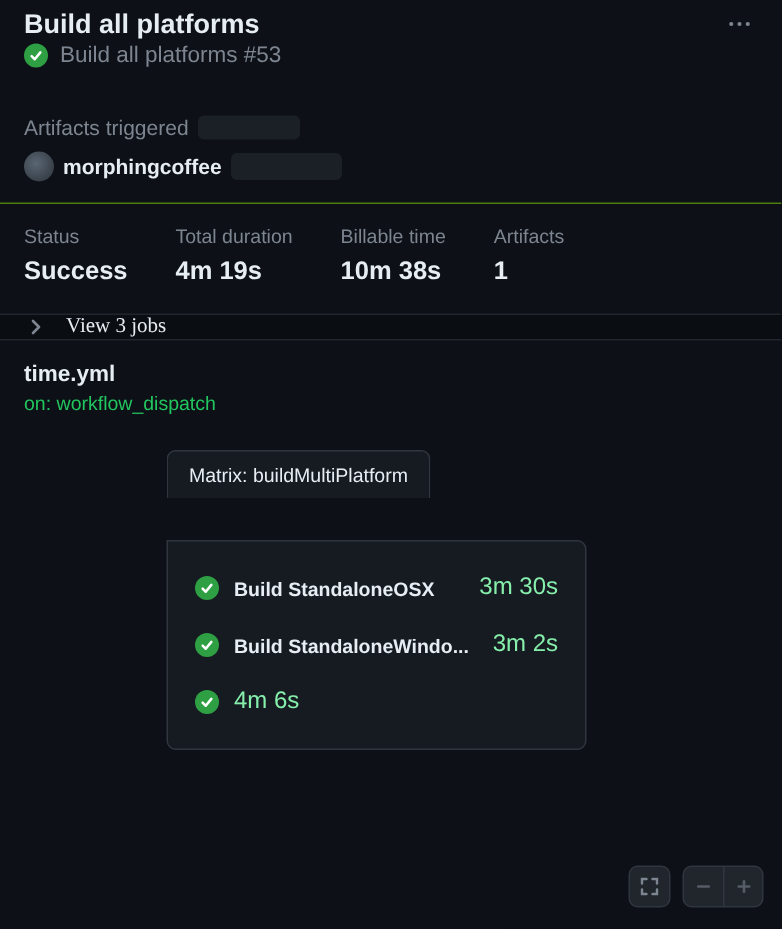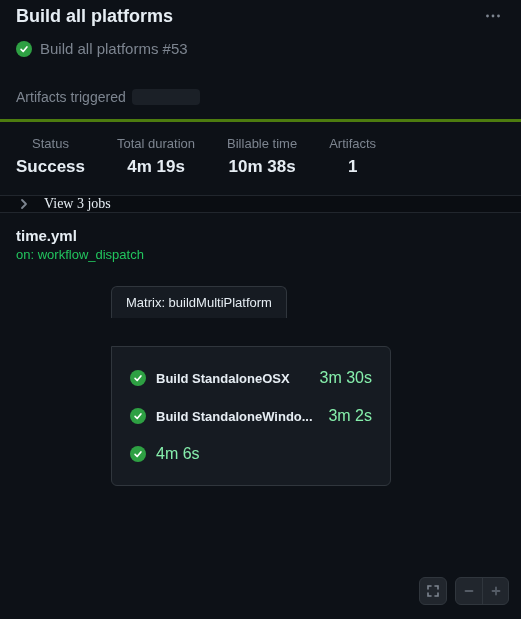--- a/index.html
+++ b/index.html
@@ -30,21 +30,21 @@
     color: #7d8590;
     cursor: pointer;
     padding: 4px;
     display: flex;
     align-items: center;
   }
   .sub-row {
     display: flex;
     align-items: center;
     gap: 8px;
-    margin-top: 12px;
+    margin-top: 0;
   }
   .check-icon {
     width: 16px;
     height: 16px;
     border-radius: 50%;
     background: #2ea043;
     display: flex;
     align-items: center;
     justify-content: center;
     flex-shrink: 0;
@@ -85,24 +85,23 @@
     background: radial-gradient(circle at 40% 40%, #5a6673, #2b3138);
     flex-shrink: 0;
   }
   .actor-name {
     color: #e6edf3;
     font-weight: 600;
     font-size: 14px;
   }
   .summary-row {
     display: flex;
-    border-top: 3px solid #4d7c0f;
+    border-top: 1px solid #4d7c0f;
     padding: 14px 16px 18px 16px;
     gap: 32px;
-    text-align: center;
   }
   .summary-cell { display: flex; flex-direction: column; gap: 6px; }
   .summary-label { color: #7d8590; font-size: 13px; }
   .summary-value { color: #e6edf3; font-size: 17px; font-weight: 600; }
   .jobs-toggle {
     border-top: 1px solid #21262d;
     border-bottom: 1px solid #21262d;
     background: #0a0d12;
     padding: 0 18px;
     display: flex;
@@ -221,20 +220,25 @@
         </svg>
     </span>
     <span class="run-link">Build all platforms #53</span>
   </div>
 </div>
 
 <div class="trigger-block">
   <div class="trigger-line">
     <span>Artifacts triggered</span>
     <span class="redact redact-sm"></span>
+  </div>
+  <div class="actor-row">
+    <span class="avatar"></span>
+    <span class="actor-name">morphingcoffee</span>
+    <span class="redact redact-md"></span>
   </div>
 </div>
 
 <div class="summary-row">
   <div class="summary-cell">
     <span class="summary-label">Status</span>
     <span class="summary-value">Success</span>
   </div>
   <div class="summary-cell">
     <span class="summary-label">Total duration</span>

